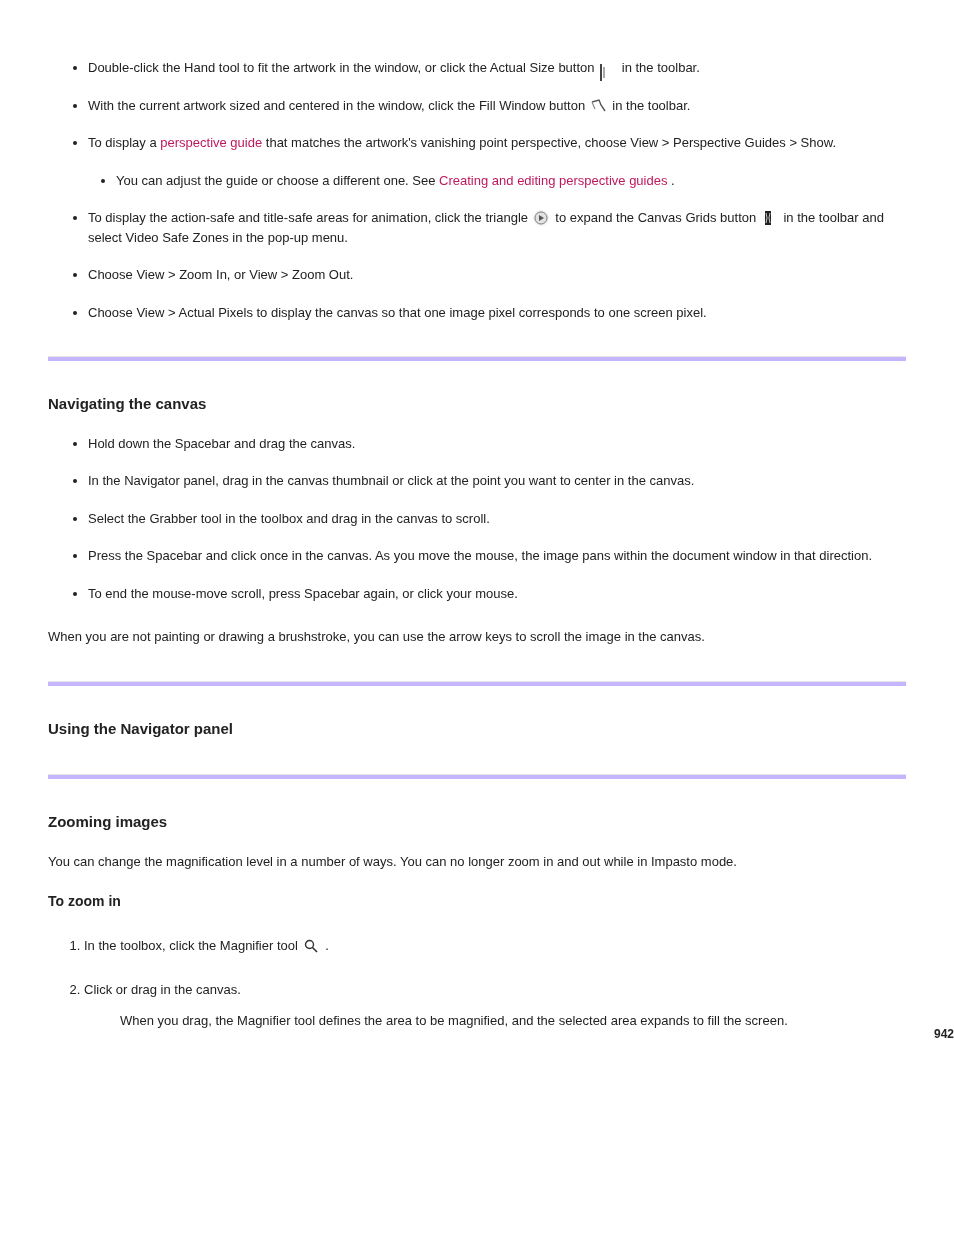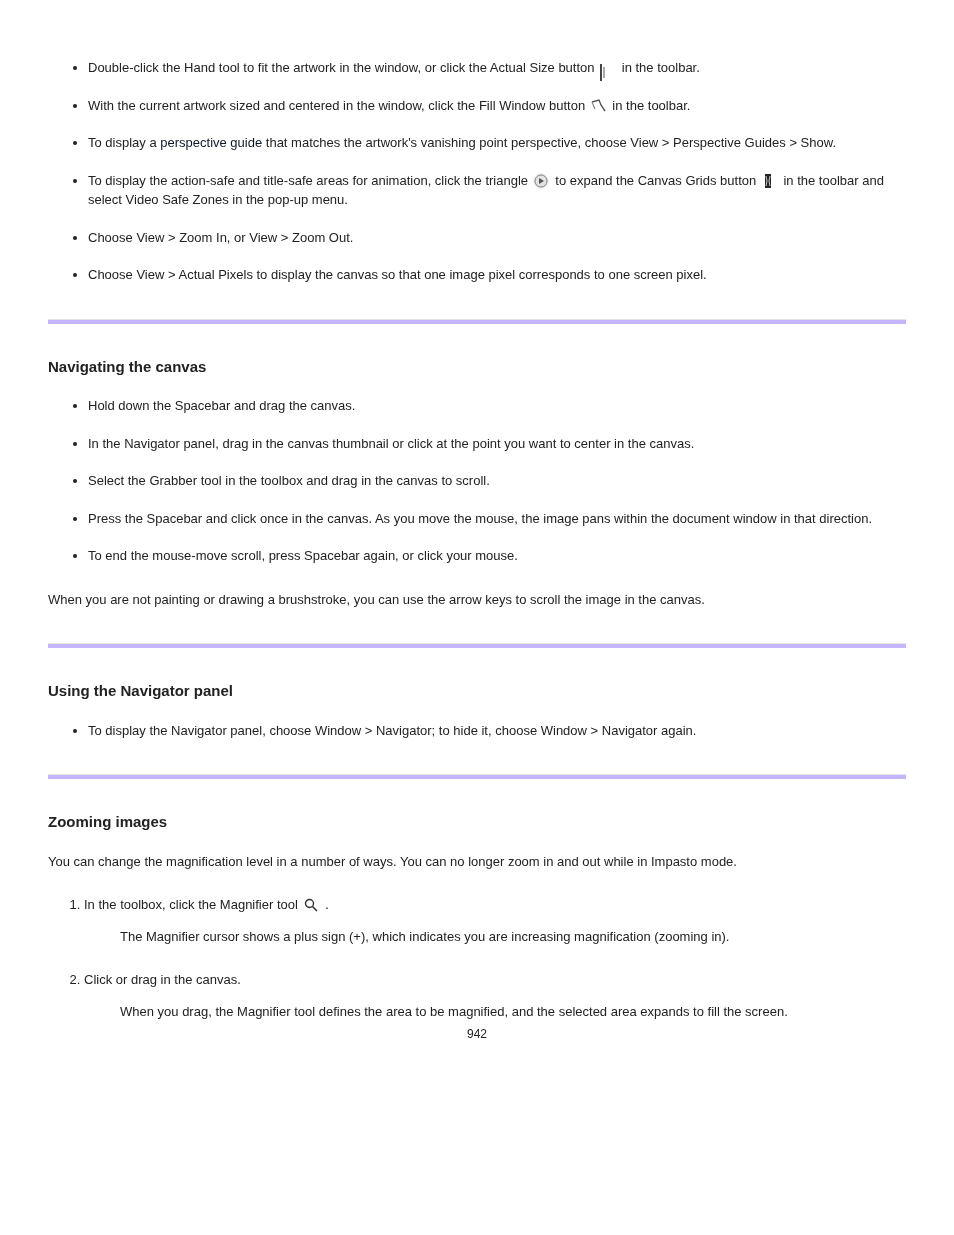--- a/index.html
+++ b/index.html
@@ -9,22 +9,22 @@
   ul.steps{list-style:disc;margin:0 0 24px 0;padding-left:40px}
   ul.steps li{margin:18px 0}
   ul.substeps{list-style:disc;margin:14px 0 0 0;padding-left:28px}
   .nolist{list-style:none;margin:12px 0 0 0;padding-left:36px}
   .heading{font-weight:bold;font-size:15px;margin:0 0 18px 0}
   .subheading{font-weight:bold;font-size:14px;margin:20px 0 14px 0}
   p{margin:0 0 14px 0}
   ol{margin:0 0 14px 0;padding-left:36px}
   ol li{margin:24px 0}
   .inline-icon{display:inline-block;width:16px;height:14px;vertical-align:-3px;margin:0 2px}
-  .page-number{position:absolute;bottom:26px;left:0;right:0;text-align:center;font-weight:normal;font-size:12px}
-  a.faux-link{color:#0f172a;text-decoration:none}
+  .page-number{position:absolute;bottom:26px;left:0;right:0;text-align:right;font-weight:bold;font-size:12px}
+  a.faux-link{color:#be185d;text-decoration:none}
   hr.sep{border:none;border-top:1px solid #e5e5e5;margin:34px 0 0 0}
 
   
   .ico-rect{width:16px;height:12px;border:1px solid #444;background:linear-gradient(#eee,#ddd);position:relative;top:2px}
   .ico-rect:before{content:"";position:absolute;left:2px;right:2px;top:2px;bottom:2px;border:1px solid #aaa;background:#fff}
   .ico-brush svg,.ico-play svg,.ico-guide svg,.ico-tip svg{display:block}
   .ico-play{filter:drop-shadow(0 0 1px rgba(0,0,0,.3))}
 </style>
 </head>
 <body>
@@ -49,20 +49,27 @@
             </svg>
         </span>
         <span> in the toolbar.</span>
       </li>
 
       <li>
         <span>To display a </span>
         <a class="faux-link">perspective guide</a>
         <span> that matches the artwork's vanishing point perspective, choose View &gt; </span>
         <span>Perspective Guides &gt; Show.</span>
+        <ul class="substeps">
+          <li>
+            <span>You can adjust the guide or choose a different one. See </span>
+            <a class="faux-link">Creating and editing perspective guides</a>
+            <span>.</span>
+          </li>
+        </ul>
       </li>
 
       <li>
         <span>To display the action-safe and title-safe areas for animation, click the triangle </span>
         <span class="inline-icon ico-play">
           <svg width="14" height="14" viewBox="0 0 14 14">
               <circle cx="7" cy="7" r="6" fill="#e3e3e3" stroke="#888"></circle>
               <path d="M5 4 L10 7 L5 10 Z" fill="#555"></path>
             </svg>
         </span>
@@ -94,40 +101,37 @@
       <li>Select the Grabber tool in the toolbox and drag in the canvas to scroll.</li>
       <li>Press the Spacebar and click once in the canvas. As you move the mouse, the image pans within the document window in that direction.</li>
       <li>To end the mouse-move scroll, press Spacebar again, or click your mouse.</li>
     </ul>
     <p>When you are not painting or drawing a brushstroke, you can use the arrow keys to scroll the image in the canvas.</p>
     <hr class="sep">
   </div>
 
   <div class="section">
     <p class="heading">Using the Navigator panel</p>
-    <ul class="steps">
-      <li>To display the Navigator panel, choose Window &gt; Navigator; to hide it, choose Window &gt; Navigator again.</li>
-    </ul>
     <hr class="sep">
   </div>
 
   <div class="section">
     <p class="heading">Zooming images</p>
     <p>You can change the magnification level in a number of ways. You can no longer zoom in and out while in Impasto mode.</p>
+    <p class="subheading">To zoom in</p>
     <ol>
       <li>
         <span>In the toolbox, click the Magnifier tool </span>
         <span class="inline-icon">
           <svg width="14" height="14" viewBox="0 0 14 14">
               <circle cx="5.5" cy="5.5" r="4" fill="none" stroke="#333" stroke-width="1.4"></circle>
               <line x1="8.5" y1="8.5" x2="13" y2="13" stroke="#333" stroke-width="1.6"></line>
             </svg>
         </span>
         <span>.</span>
-        <div class="nolist">The Magnifier cursor shows a plus sign (+), which indicates you are increasing magnification (zooming in).</div>
       </li>
       <li>
         <span>Click or drag in the canvas.</span>
         <div class="nolist">When you drag, the Magnifier tool defines the area to be magnified, and the selected area expands to fill the screen.</div>
       </li>
     </ol>
 
   </div>
 
   <div class="page-number">942</div>

